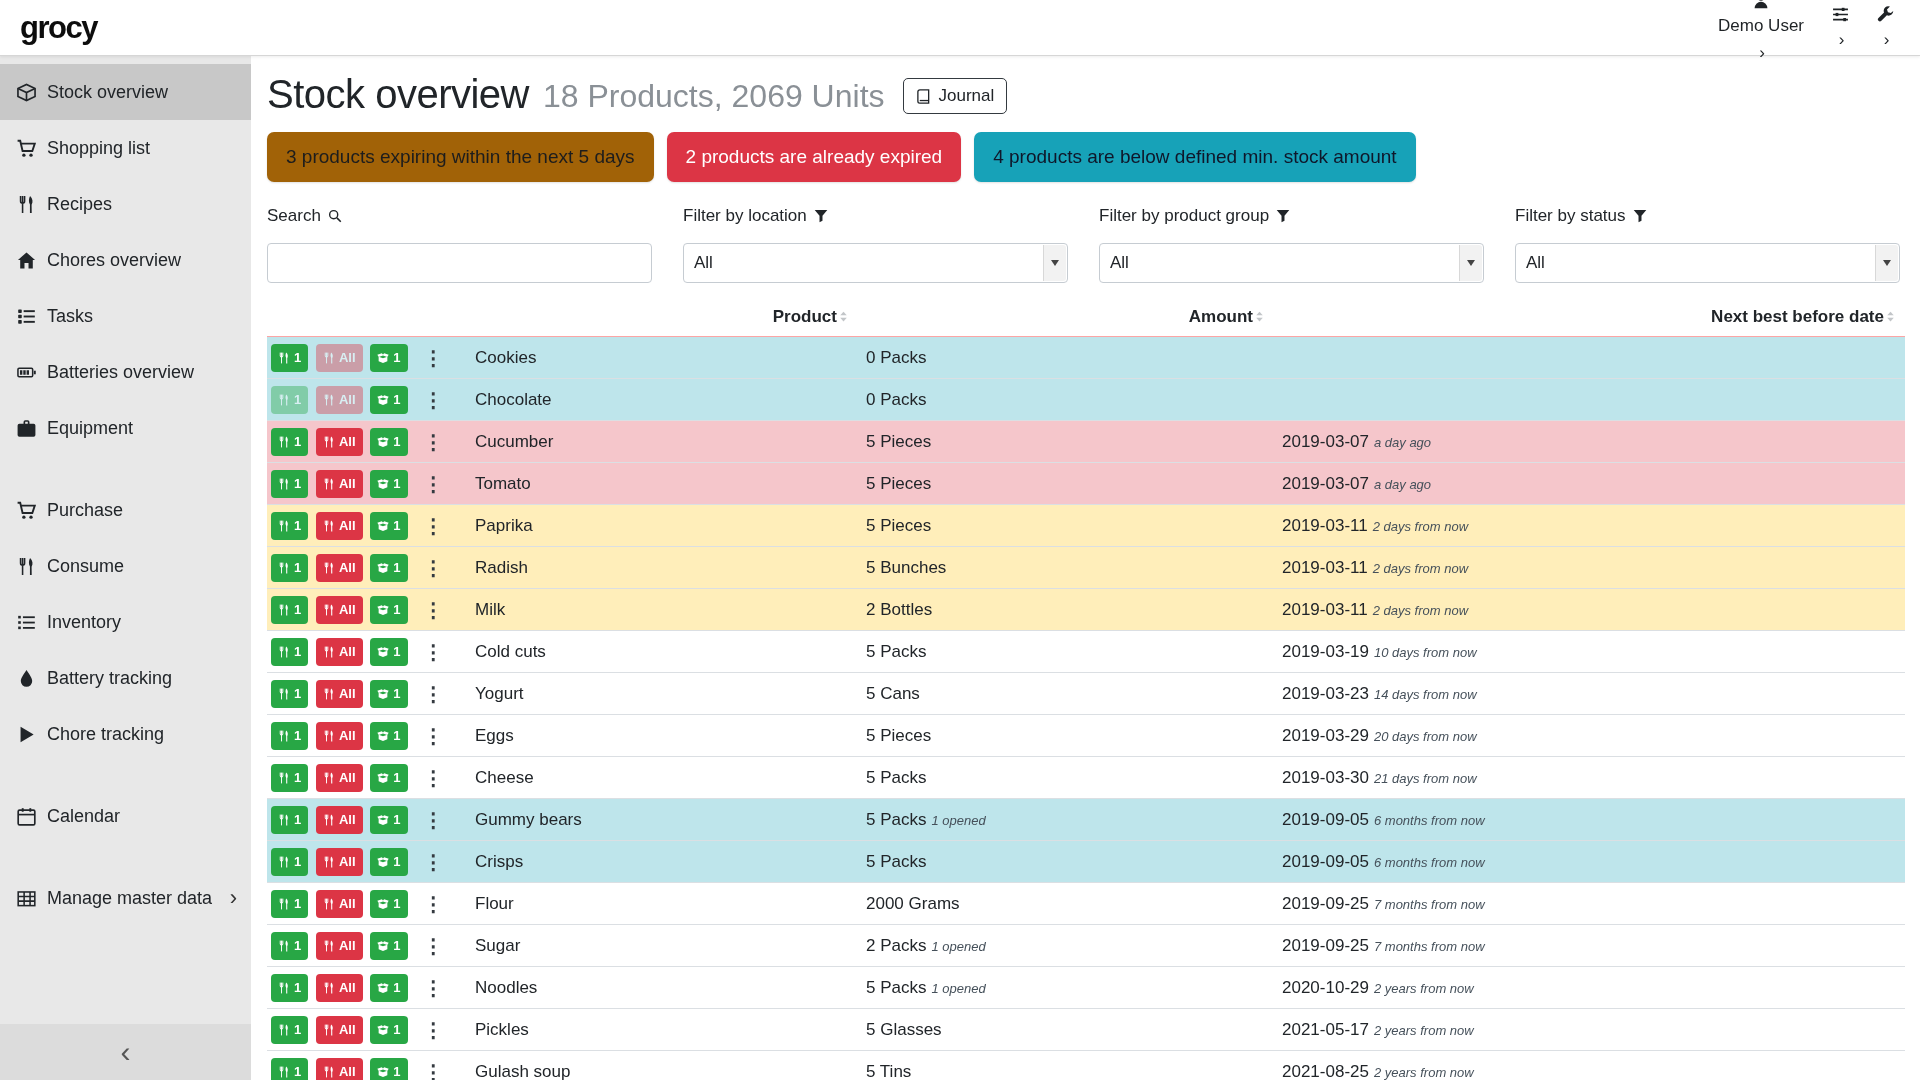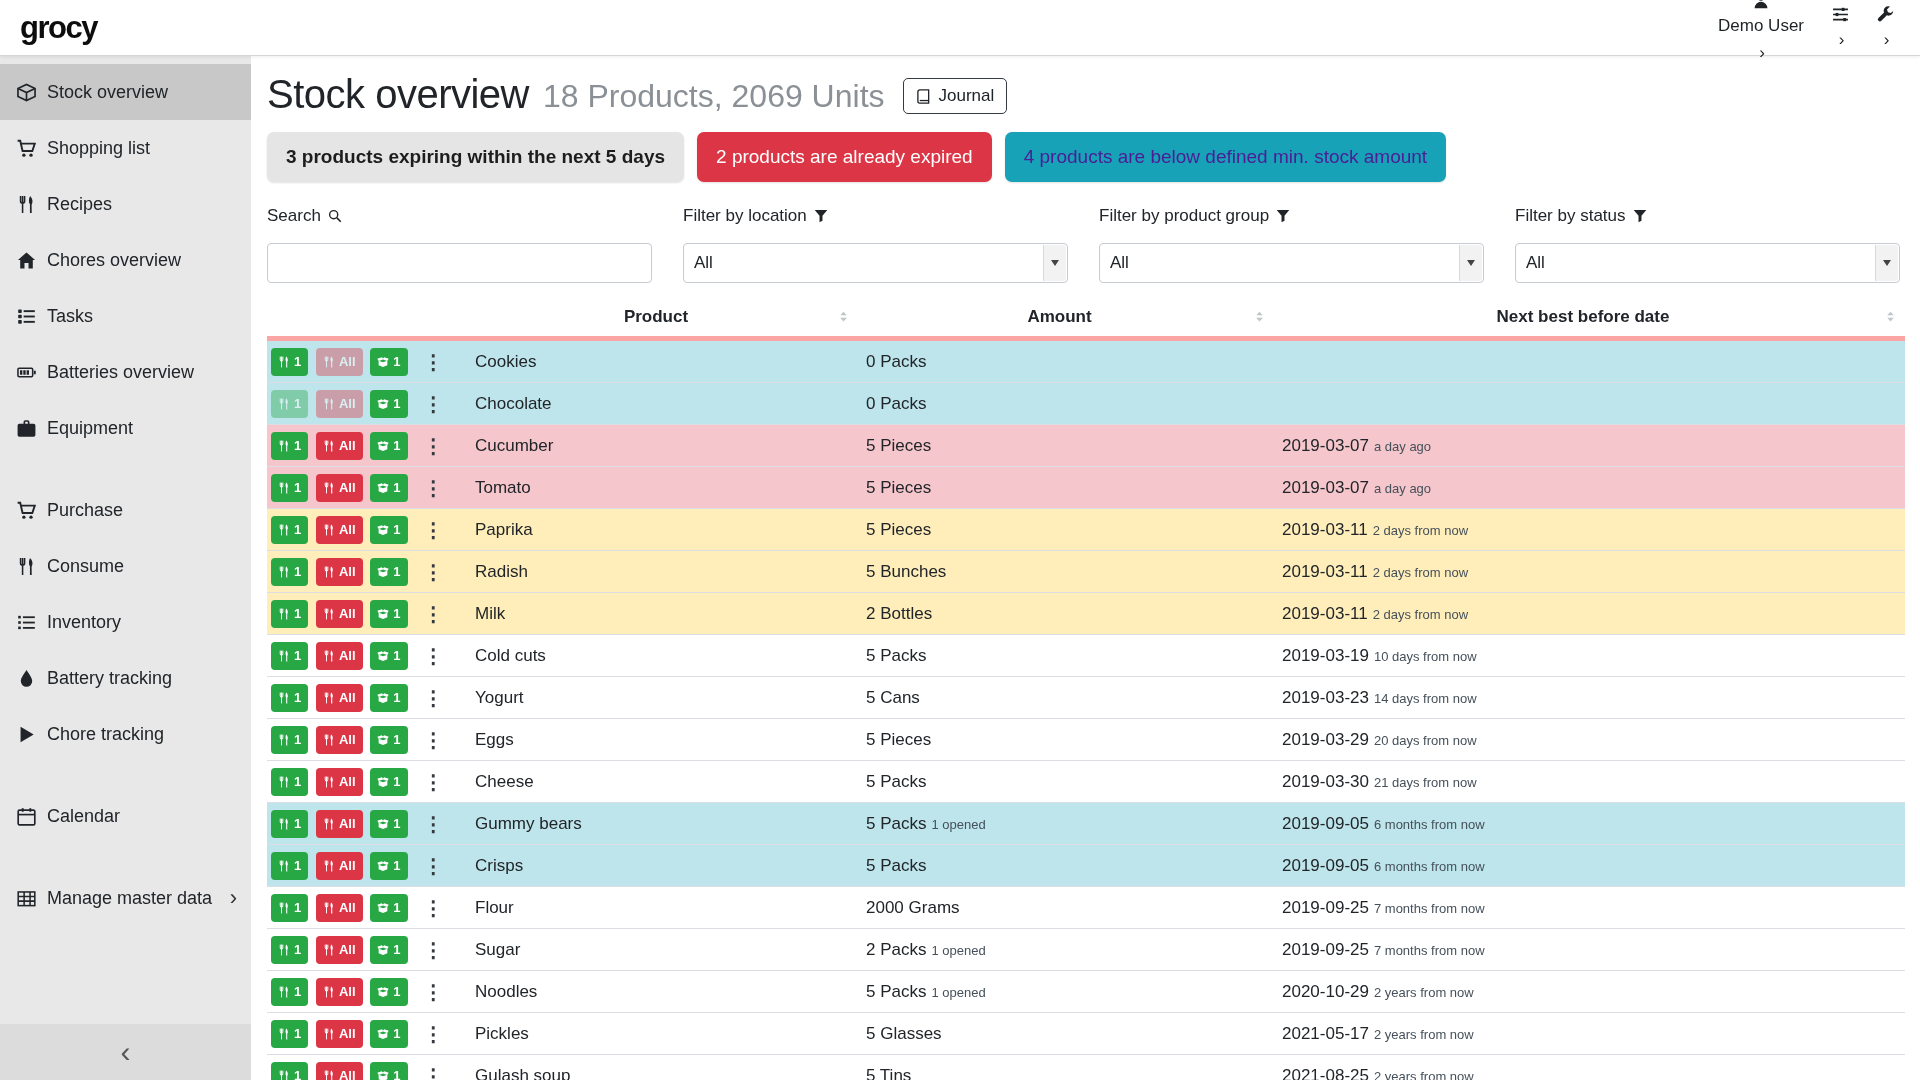--- a/index.html
+++ b/index.html
@@ -34,59 +34,59 @@
   .page-header h1{margin:0;font-size:40px;font-weight:500;letter-spacing:-.5px;line-height:1;}
   .subtitle{font-size:32px;color:#8a9096;margin-left:14px;margin-top:5px;}
   .btn-journal{margin-left:18px;margin-top:4px;display:inline-flex;align-items:center;gap:8px;background:#fff;
                border:1px solid #343a40;border-radius:5px;padding:7px 12px;font-size:17px;color:#212529;
                font-family:inherit;cursor:pointer;}
   .btn-journal .icon{width:15px;height:15px;}
 
   .alerts{margin-top:14px;display:flex;gap:13px;}
   .alert-btn{border:none;border-radius:7px;height:50px;padding:0 19px;font-size:19px;font-family:inherit;cursor:pointer;
              box-shadow:0 1px 2px rgba(0,0,0,.12);}
-  .alert-warn{background:#e5e5e5;color:#1d1d1d;font-weight:bold;}
+  .alert-warn{background:#a16207;color:#1d1d1d;}
   .alert-danger{background:#dc3545;color:#fff;}
-  .alert-info{background:#17a2b8;color:#4c1d95;}
+  .alert-info{background:#17a2b8;color:#0f172a;}
 
   
   .filters{margin-top:22px;display:flex;gap:31px;}
   .filter-col{width:385px;}
   .filter-label{display:flex;align-items:center;gap:7px;font-size:17px;height:24px;margin-bottom:15px;}
   .filter-label .icon{width:14px;height:14px;}
   .search-input{width:100%;height:40px;box-sizing:border-box;border:1px solid #c6ccd2;border-radius:4px;
                 padding:0 10px;font-size:17px;font-family:inherit;color:#212529;}
   .select{position:relative;height:40px;box-sizing:border-box;border:1px solid #c6ccd2;border-radius:4px;background:#fff;
           display:flex;align-items:center;padding:0 32px 0 10px;font-size:17px;cursor:pointer;}
   .caret-box{position:absolute;top:1px;bottom:1px;right:1px;width:22px;background:#f2f2f2;border-left:1px solid #d8d8d8;
              border-radius:0 3px 3px 0;display:flex;align-items:center;justify-content:center;}
   .caret{width:0;height:0;border-left:4.5px solid transparent;border-right:4.5px solid transparent;border-top:6px solid #444;}
 
   
   table.stock{margin-top:20px;width:100%;border-collapse:collapse;}
-  table.stock th{text-align:center;font-size:17px;font-weight:700;padding:4px 8px 9px;border-bottom:5px solid #fca5a5;}
+  table.stock th{text-align:right;font-size:17px;font-weight:700;padding:4px 8px 9px;border-bottom:1px solid #fca5a5;}
   th.col-actions{width:184px;}
   th.col-product{width:375px;}
   th.col-amount{width:400px;}
   .sort-icon{float:right;margin-top:3px;opacity:.45;cursor:pointer;}
   table.stock td{height:41px;padding:0 8px;font-size:17px;border-top:1px solid #dbdfe3;vertical-align:middle;}
   tr.status-below-min{background:#bee5eb;}
   tr.status-expired{background:#f5c6cb;}
   tr.status-expiring{background:#ffeeba;}
   .td-actions{padding-left:4px !important;white-space:nowrap;}
   .btn-act{display:inline-flex;align-items:center;justify-content:center;gap:4px;height:28px;border:none;border-radius:4px;
            color:#fff;font-size:13px;font-weight:700;padding:0 7px;margin-right:3px;cursor:pointer;font-family:inherit;
            vertical-align:middle;}
   .btn-act .icon{width:12px;height:12px;}
   .b-one,.b-open{min-width:36px;background:#28a745;}
   .b-all{min-width:42px;background:#dc3545;}
   .btn-act.disabled{opacity:.4;}
   .kebab{display:inline-block;vertical-align:middle;margin-left:8px;font-size:20px;font-weight:700;color:#343a40;
          cursor:pointer;line-height:28px;}
-  .note{font-size:13px;color:#45505a;margin-left:5px;}
+  .note{font-size:13px;font-style:italic;color:#45505a;margin-left:5px;}
 </style>
 </head>
 <body>
 
 <svg style="position:absolute;width:0;height:0" aria-hidden="true">
   <defs>
     <symbol id="icon-box" viewBox="0 0 16 16">
       <path d="M.8 4.6 8 1.2l7.2 3.4v6.8L8 14.8.8 11.4z" fill="none" stroke="currentColor" stroke-width="1.4"></path>
       <path d="M.8 4.6 8 8l7.2-3.4M8 8v6.8" fill="none" stroke="currentColor" stroke-width="1.4"></path>
     </symbol>

